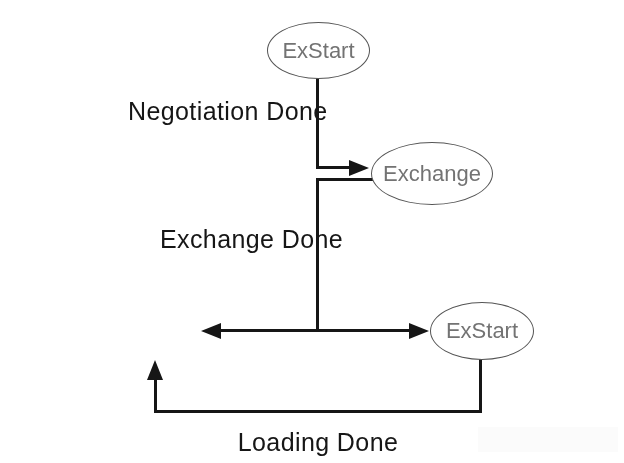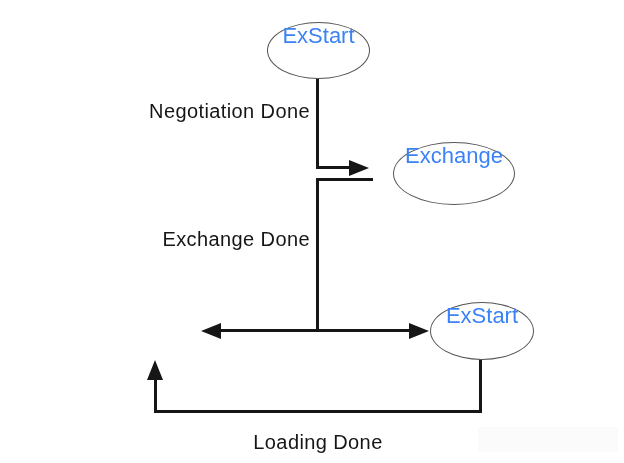--- a/index.html
+++ b/index.html
@@ -15,29 +15,29 @@
     overflow: hidden;
     font-family: "Liberation Sans", "DejaVu Sans", sans-serif;
   }
   
   .node {
     position: absolute;
     border: 1.4px solid #555555;
     border-radius: 50%;
     background: #ffffff;
     display: flex;
-    align-items: flex-start;
+    align-items: center;
     justify-content: center;
     font-size: 22px;
-    color: #3b82f6;
+    color: #737373;
     z-index: 3;
     white-space: nowrap;
   }
   .node-exstart  { left: 267px; top: 22px;  width: 101px; height: 55px; }
-  .node-exchange { left: 393px; top: 142px; width: 120px; height: 61px; }
+  .node-exchange { left: 371px; top: 142px; width: 120px; height: 61px; }
   .node-full     { left: 97px;  top: 304px; width: 102px; height: 54px; }
   .node-loading  { left: 430px; top: 302px; width: 102px; height: 56px; }
 
   
   .seg {
     position: absolute;
     background: #161616;
     z-index: 1;
   }
   .seg-exstart-v        { left: 316px; top: 77px;  width: 3px;   height: 92px; }
@@ -72,21 +72,21 @@
     border-bottom: 20px solid #161616;
   }
   .arrow-into-exchange { left: 349px; top: 160px; }
   .arrow-into-full     { left: 201px; top: 323px; }
   .arrow-into-loading  { left: 409px; top: 323px; }
   .arrow-into-full-bottom { left: 147px; top: 360px; }
 
   
   .edge-label {
     position: absolute;
-    font-size: 20px;
+    font-size: 25px;
     color: #161616;
     letter-spacing: 0.4px;
     line-height: 24px;
     z-index: 3;
     white-space: nowrap;
   }
   .label-negotiation { left: 128px; top: 99px;  width: 182px; text-align: right;  }
   .label-exchange    { left: 160px; top: 227px; width: 150px; text-align: right;  }
   .label-loading     { left: 218px; top: 430px; width: 200px; text-align: center; }
 

